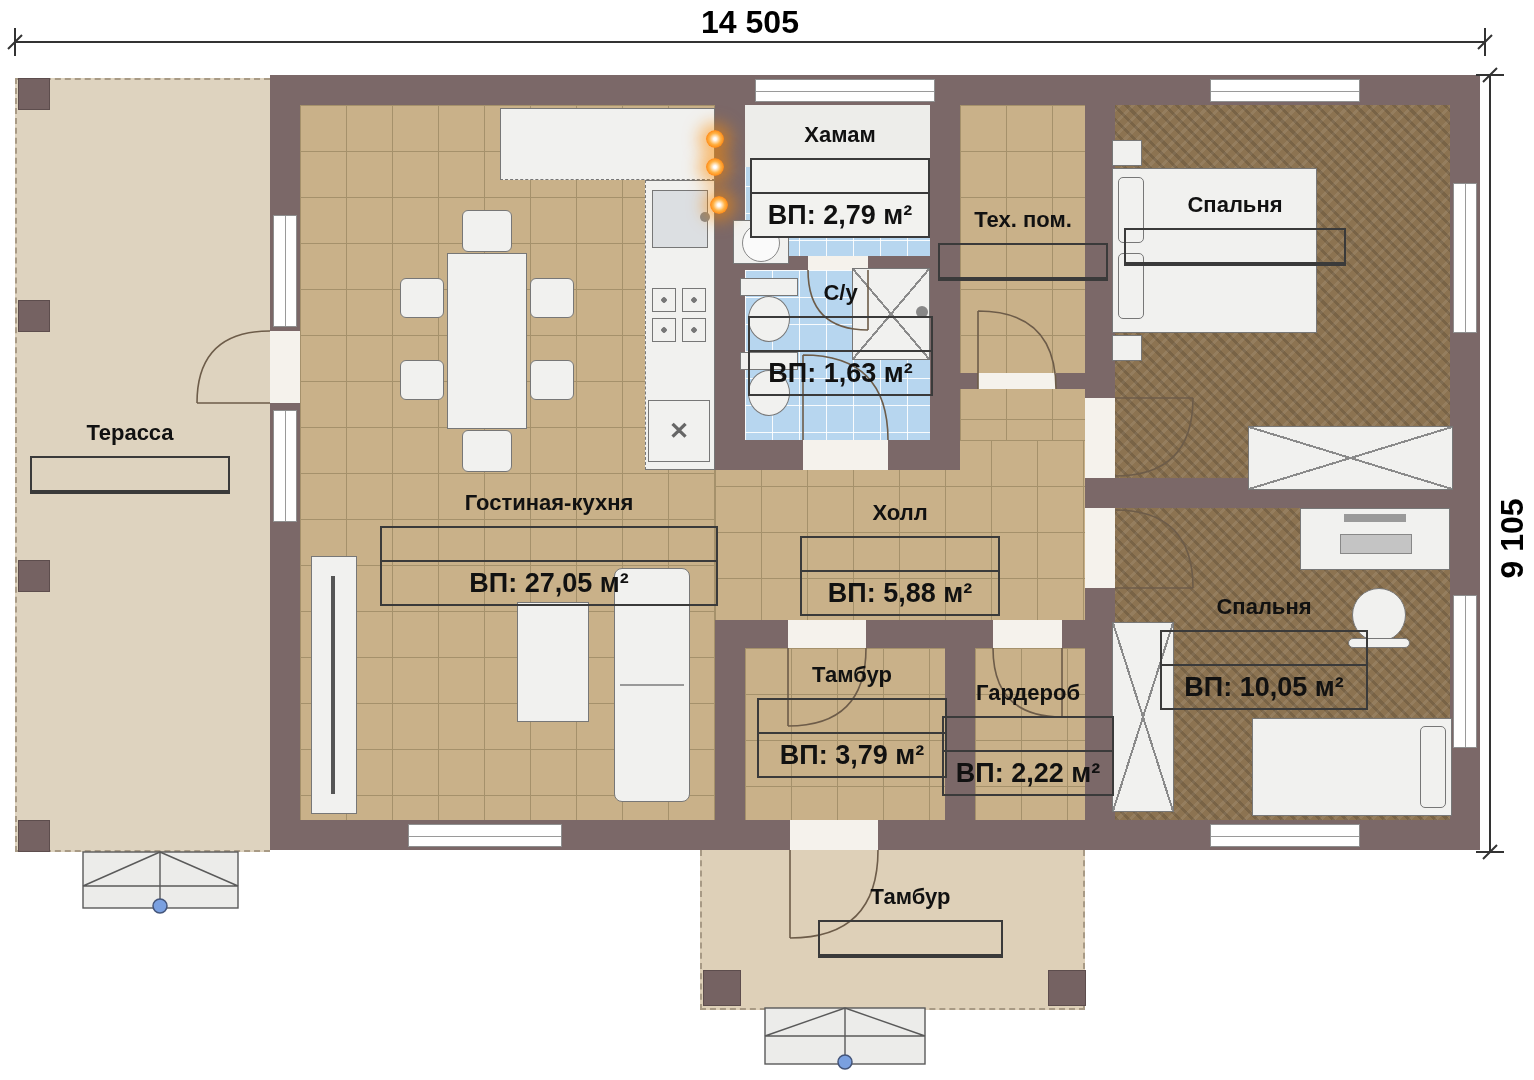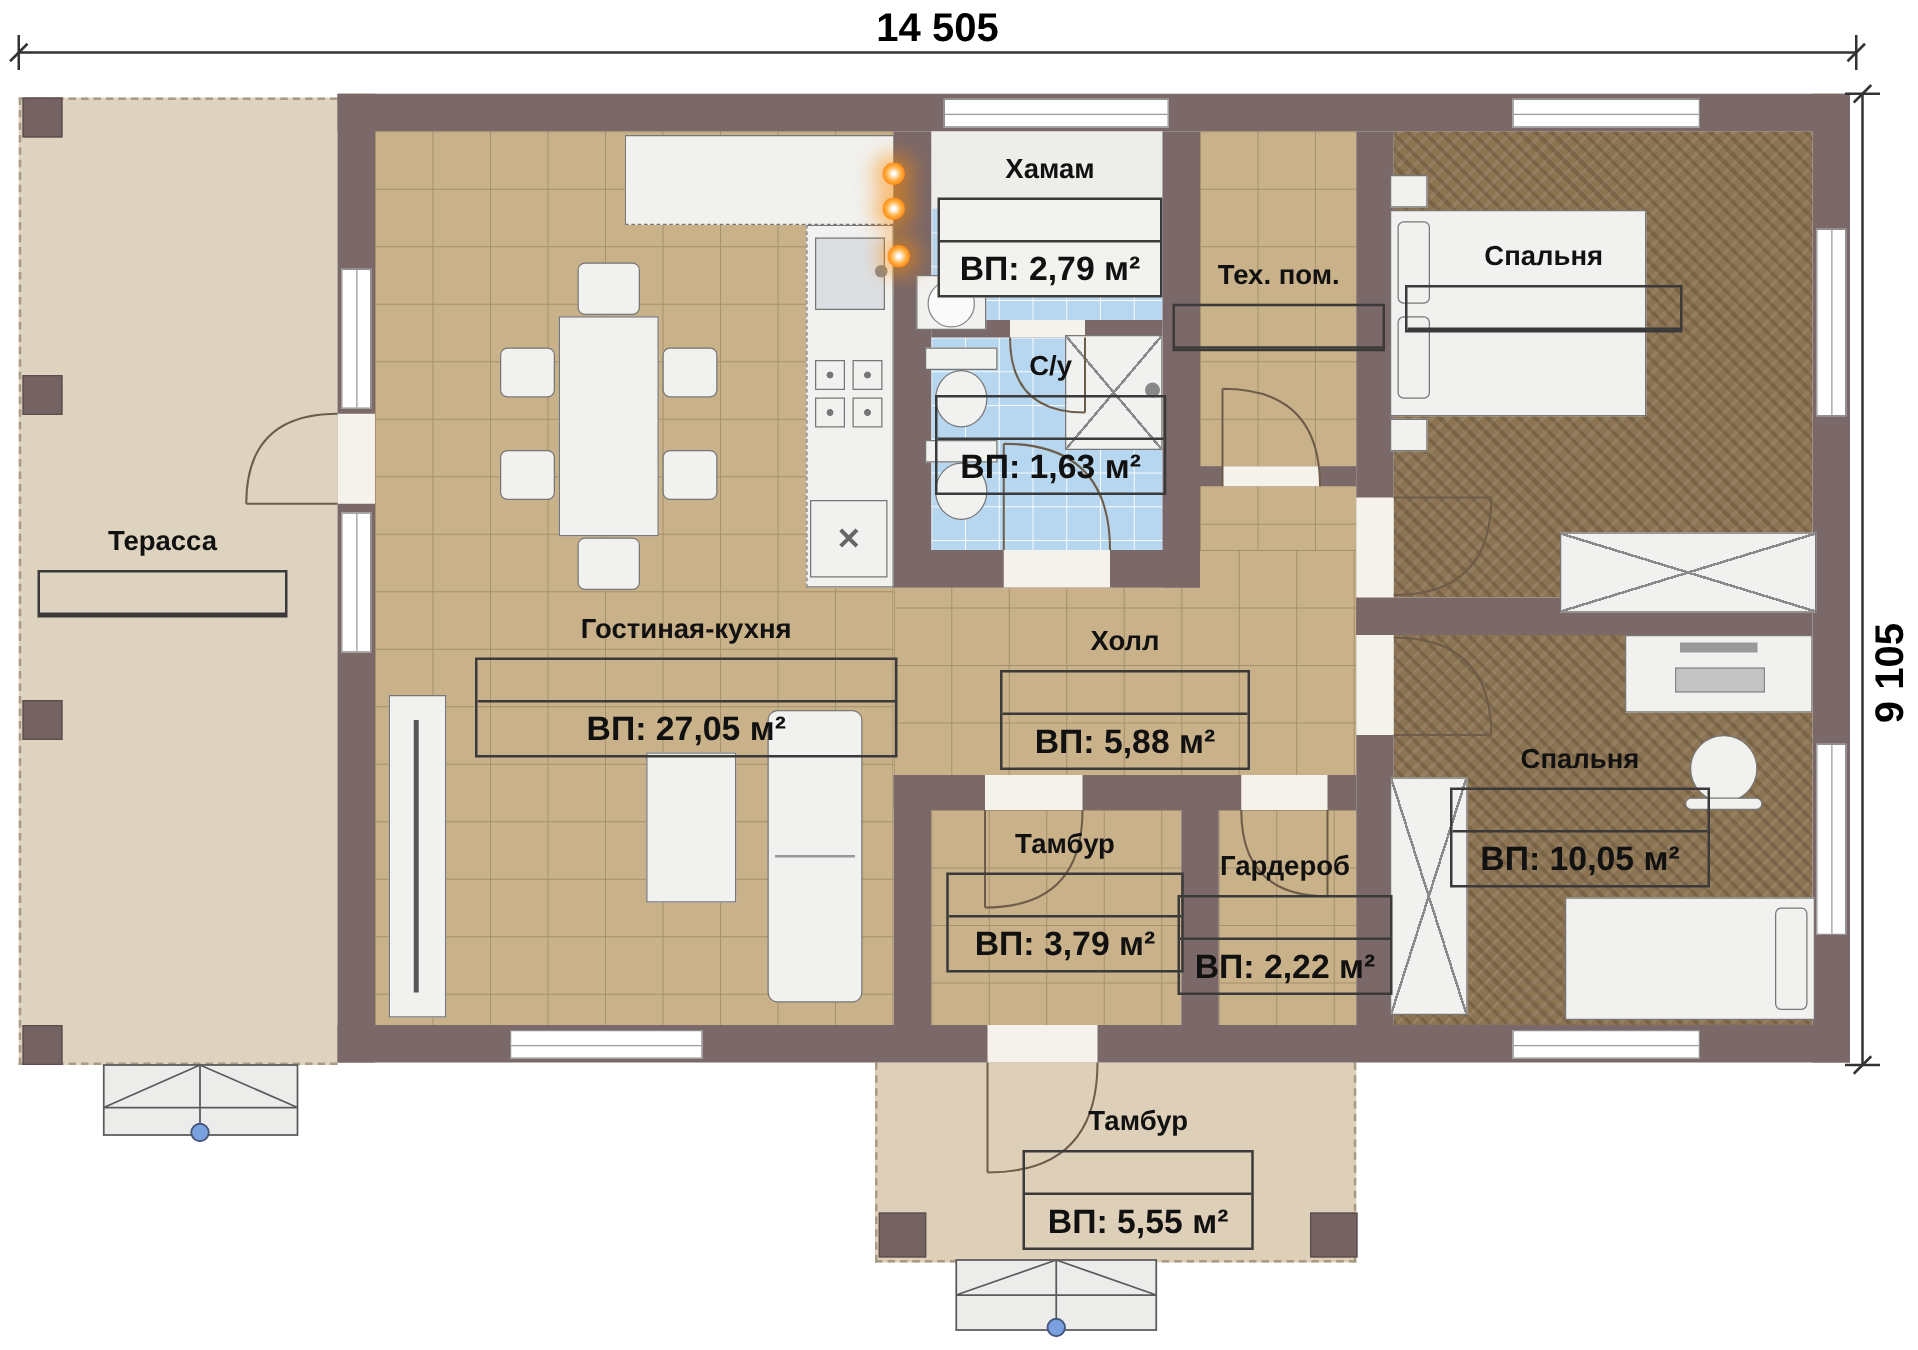--- a/index.html
+++ b/index.html
@@ -268,17 +268,16 @@
     <div class="area-box">
       <div class="area-row"></div>
       <div class="area-value">ВП: 10,05 м²</div>
     </div>
   </div>
 
   <div class="room-label" style="left:818px;top:880px;width:185px;">
     <div class="room-name">Тамбур</div>
     <div class="area-box">
       <div class="area-row"></div>
-      <div class="area-value">ВП: 5,55 м²</div>
     </div>
   </div>
 
 </div>
 
 </body></html>

